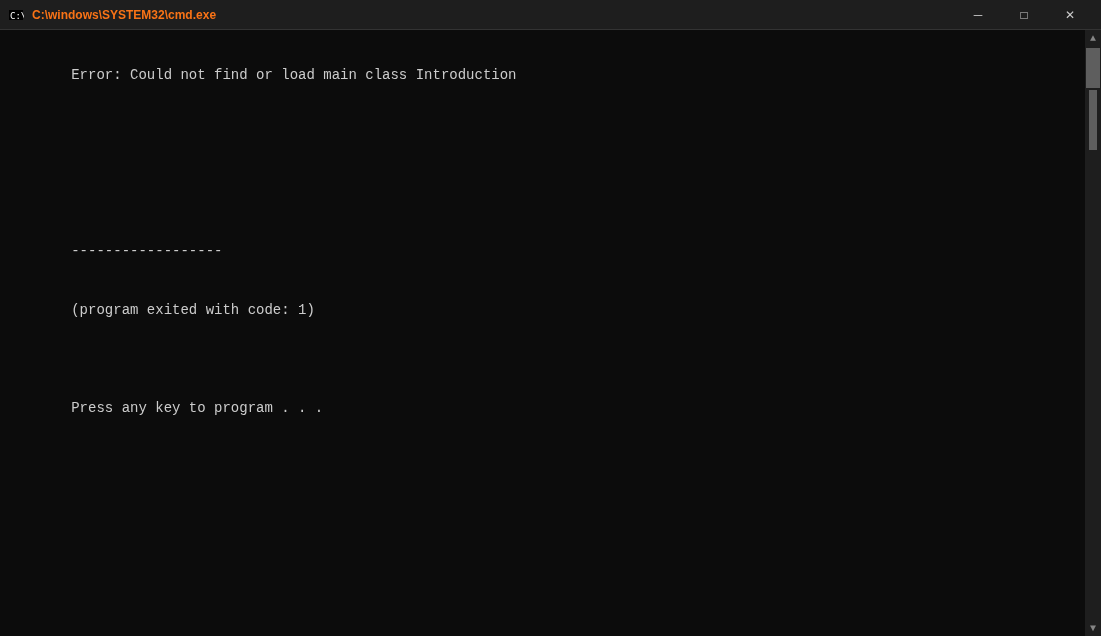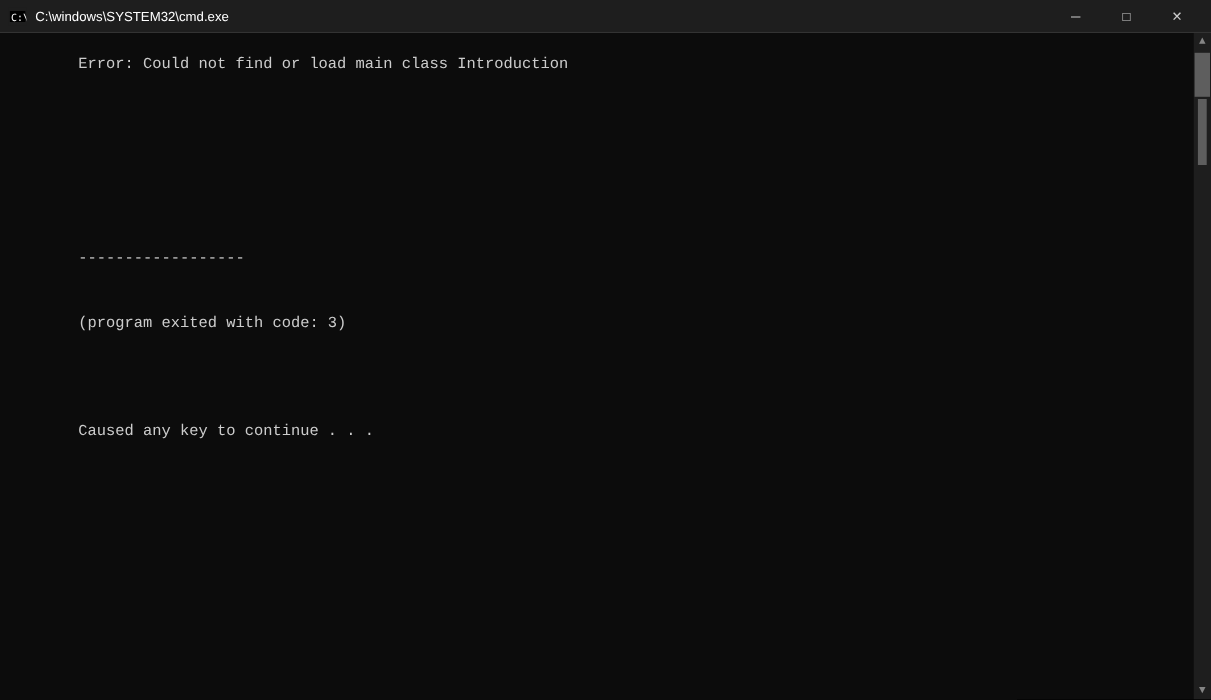--- a/index.html
+++ b/index.html
@@ -44,23 +44,23 @@
     }
 
     .titlebar-icon svg {
       width: 16px;
       height: 16px;
     }
 
     .titlebar-title {
       flex: 1;
       font-size: 12px;
-      color: #ffffff;
+      color: #f97316;
       font-family: 'Segoe UI', sans-serif;
-      font-weight: 400;
+      font-weight: 700;
     }
 
     .titlebar-buttons {
       display: flex;
       gap: 0;
     }
 
     .titlebar-btn {
       width: 46px;
       height: 30px;
@@ -75,21 +75,21 @@
 
     .window-content {
       display: flex;
       flex: 1;
       overflow: hidden;
     }
 
     .terminal {
       flex: 1;
       background: #0c0c0c;
-      padding: 0 4px;
+      padding: 16px 4px;
       overflow: hidden;
       position: relative;
     }
 
     .terminal-text {
       font-family: 'Courier New', Courier, monospace;
       font-size: 14px;
       color: #cccccc;
       line-height: 1.4;
       white-space: pre;
@@ -183,24 +183,24 @@
 
     <div class="terminal">
       <div class="terminal-text">
         <span class="error-line">Error: Could not find or load main class Introduction</span>
         <br>
         <br>
         <br>
         <br>
         <span class="separator-line">------------------</span>
         <br>
-        <span class="exit-line">(program exited with code: 3)</span>
-        <br>
-        <br>
-        <span class="press-line">Caused any key to continue . . .</span>
+        <span class="exit-line">(program exited with code: 1)</span>
+        <br>
+        <br>
+        <span class="press-line">Press any key to program . . .</span>
       </div>
     </div>
 
     <div class="scrollbar-track">
       <div class="scrollbar-up">▲</div>
       <div class="scrollbar-thumb"></div>
       <div class="right-dec-mid"></div>
       <div class="scrollbar-down">▼</div>
     </div>
 

